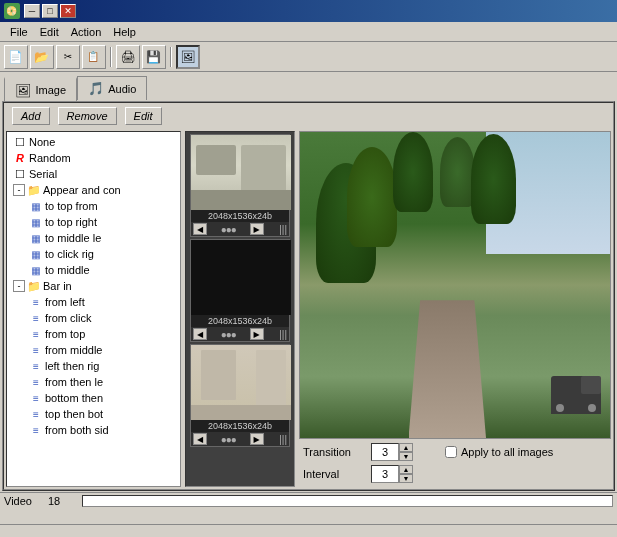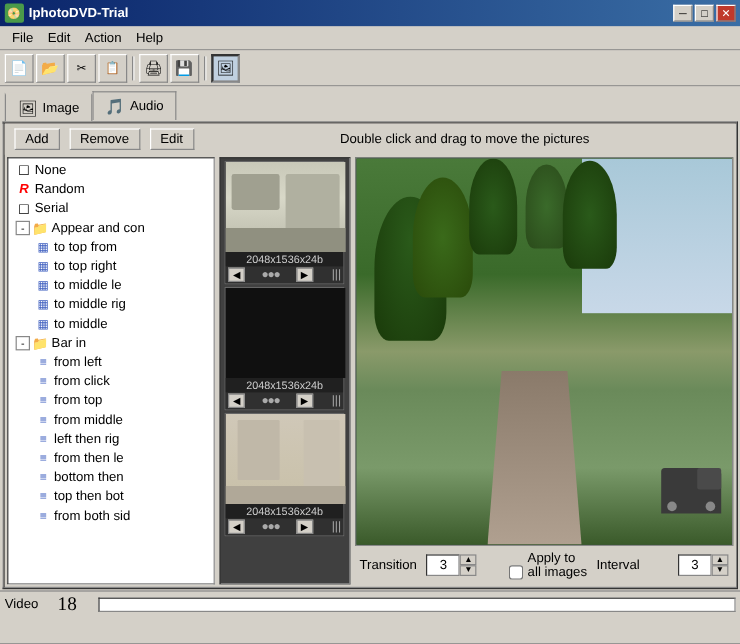--- a/index.html
+++ b/index.html
@@ -147,20 +147,21 @@
     .action-btn {
       padding: 2px 8px;
       background: #d4d0c8;
       border: 1px solid;
       border-top-color: #fff;
       border-left-color: #fff;
       border-right-color: #888;
       border-bottom-color: #888;
       cursor: pointer;
       font-size: 11px;
+      font-style: italic;
     }
     .hint-text {
       flex: 1;
       text-align: center;
       font-size: 11px;
     }
 
     
     .content-split {
       display: flex;
@@ -286,21 +287,21 @@
       border: 1px solid #888;
       overflow: hidden;
       position: relative;
     }
 
     
     .preview-controls {
       padding: 4px;
       background: #d4d0c8;
       display: flex;
-      flex-direction: row;
+      flex-direction: column;
       gap: 4px;
     }
     .control-row {
       display: flex;
       align-items: center;
       gap: 8px;
     }
     .control-label {
       width: 60px;
       font-size: 11px;
@@ -338,42 +339,41 @@
       align-items: flex-end;
       gap: 4px;
     }
     input[type=checkbox] {
       width: 12px;
       height: 12px;
     }
 
     
     .status-bar {
-      height: 44px;
+      height: 32px;
       background: #d4d0c8;
       border-top: 1px solid #888;
       display: flex;
       flex-direction: column;
       padding: 2px 4px;
       gap: 41px;
     }
     .status-row {
       display: flex;
       align-items: center;
       height: 18px;
       gap: 4px;
     }
     .status-label {
       width: 40px;
       font-size: 11px;
     }
     .status-value {
       width: 30px;
-      font-size: 16px;
-      font-family: Liberation Serif, serif;
+      font-size: 11px;
     }
     .progress-bar {
       flex: 1;
       height: 12px;
       background: white;
       border: 1px inset #888;
     }
 
     
     .bottom-hint {
@@ -439,21 +439,20 @@
       width: 100%;
       height: 100%;
       background: linear-gradient(180deg, #d0c8b8 0%, #c8c0a8 100%);
     }
   </style>
 </head>
 <body>
 
 <div class="title-bar">
   <div class="title-bar-icon">📀</div>
-  <span class="title-text">IphotoDVD-Trial</span>
   <div class="title-buttons">
     <button class="title-btn">─</button>
     <button class="title-btn">□</button>
     <button class="title-btn close">✕</button>
   </div>
 </div>
 
 <div class="menu-bar">
   <span class="menu-item">File</span>
   <span class="menu-item">Edit</span>
@@ -483,21 +482,20 @@
     <span>Audio</span>
   </div>
 </div>
 
 <div style="display:flex; flex-direction:column; background:#d4d0c8; border:2px ridge #888; margin:1px 2px; height:390px;">
 
   <div class="action-bar">
     <button class="action-btn">Add</button>
     <button class="action-btn">Remove</button>
     <button class="action-btn">Edit</button>
-    <span class="hint-text">Double click and drag to move the pictures</span>
   </div>
 
   <div class="content-split" style="height:320px;">
 
     <div class="left-panel">
       <div class="tree">
         <div class="tree-item tree-indent-1">
           <span class="tree-icon">☐</span>
           <span>None</span>
         </div>
@@ -521,21 +519,21 @@
         <div class="tree-item tree-indent-2">
           <span class="tree-icon item-icon">▦</span>
           <span>to top right</span>
         </div>
         <div class="tree-item tree-indent-2">
           <span class="tree-icon item-icon">▦</span>
           <span>to middle le</span>
         </div>
         <div class="tree-item tree-indent-2">
           <span class="tree-icon item-icon">▦</span>
-          <span>to middle rig</span>
+          <span>to click rig</span>
         </div>
         <div class="tree-item tree-indent-2">
           <span class="tree-icon item-icon">▦</span>
           <span>to middle</span>
         </div>
         <div class="tree-item tree-indent-1">
           <span class="tree-expand">-</span>
           <span class="tree-icon folder-icon">📁</span>
           <span>Bar in</span>
         </div>

